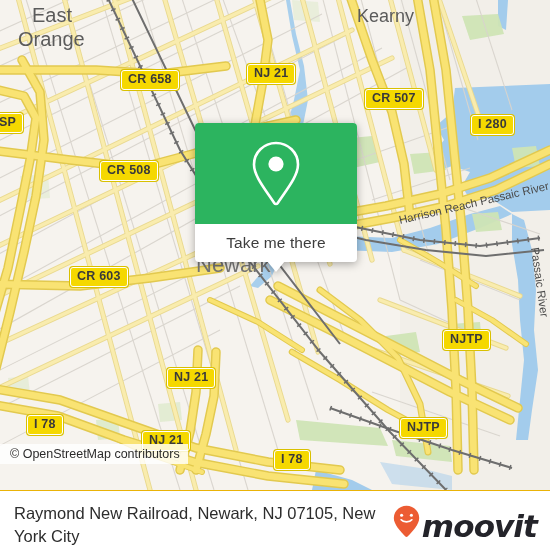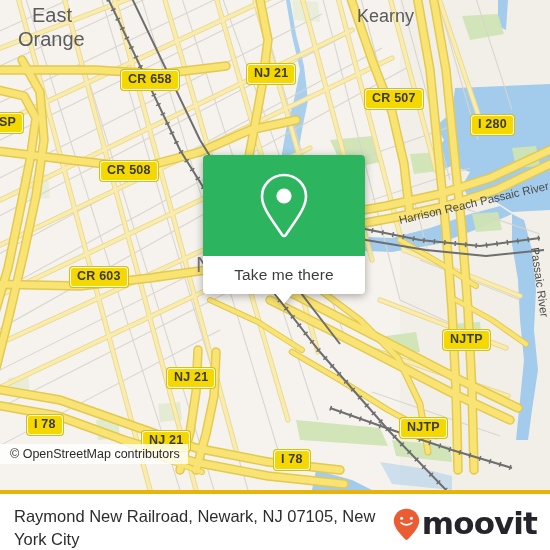--- a/index.html
+++ b/index.html
@@ -26,28 +26,27 @@
     height: 490px;
     overflow: hidden;
     background: #f97316;
     padding-left: 48px;
   }
   #map-canvas { position:absolute; left:0; top:0; }
 
   
   #callout {
     position: absolute;
-    left: 203px;
+    left: 195px;
     top: 123px;
     width: 162px;
     height: 139px;
     border-radius: 4px;
     overflow: visible;
     filter: drop-shadow(0 2px 4px rgba(0,0,0,0.32));
-    margin-top: 32px;
   }
   #callout-inner {
     position: absolute;
     left: 0; top: 0;
     width: 162px; height: 139px;
     border-radius: 4px;
     overflow: hidden;
     background: #ffffff;
   }
   #callout-image {
@@ -101,42 +100,43 @@
   }
 
   
   #footer {
     position: absolute;
     left: 0;
     top: 490px;
     width: 550px;
     height: 60px;
     background: #ffffff;
-    border-top: 4px solid #eab308;
+    border-top: 1px solid #eab308;
     display: flex;
     align-items: center;
     box-sizing: border-box;
   }
   #footer-title {
     position: absolute;
     left: 14px;
     top: 11px;
     width: 370px;
     color: #2d2d2d;
     font-size: 16.5px;
     line-height: 23px;
     font-family: "Liberation Sans", sans-serif;
   }
   #brand-logo {
     position: absolute;
     right: 13px;
     top: 14px;
     display: flex;
-    align-items: flex-start;
+    align-items: flex-end;
     gap: 2px;
+    font-style: italic;
   }
   #brand-wordmark {
     color: #24242a;
     font-size: 31px;
     line-height: 31px;
     font-weight: bold;
     letter-spacing: -0.9px;
     font-family: "DejaVu Sans", sans-serif;
   }
 </style>

